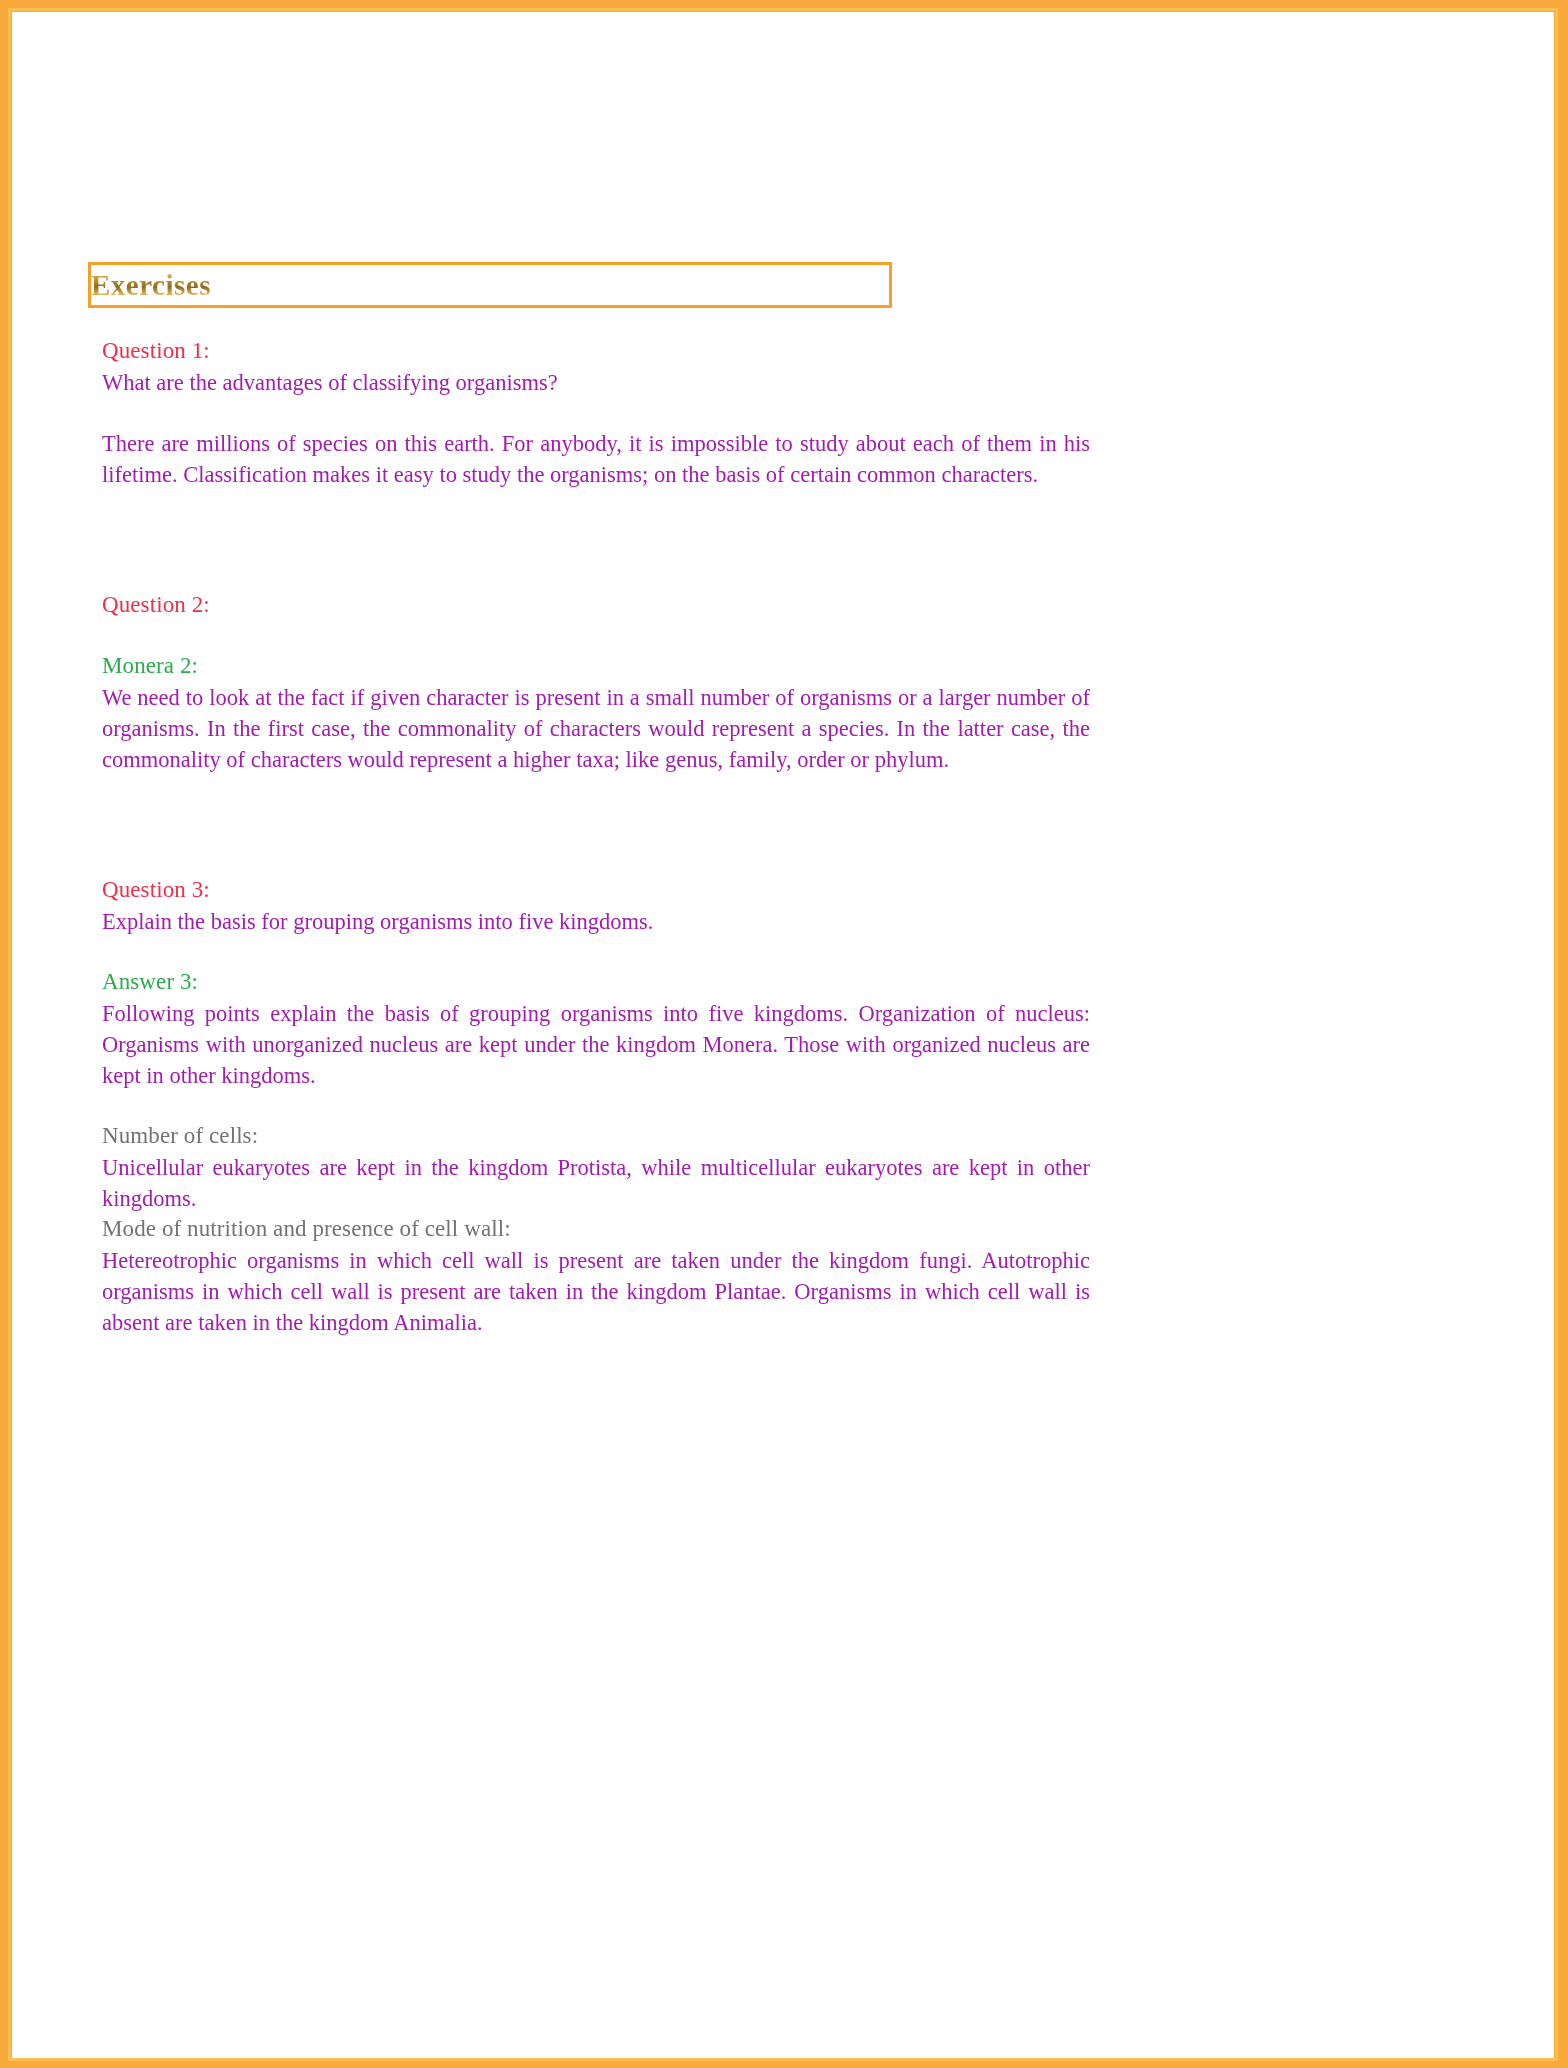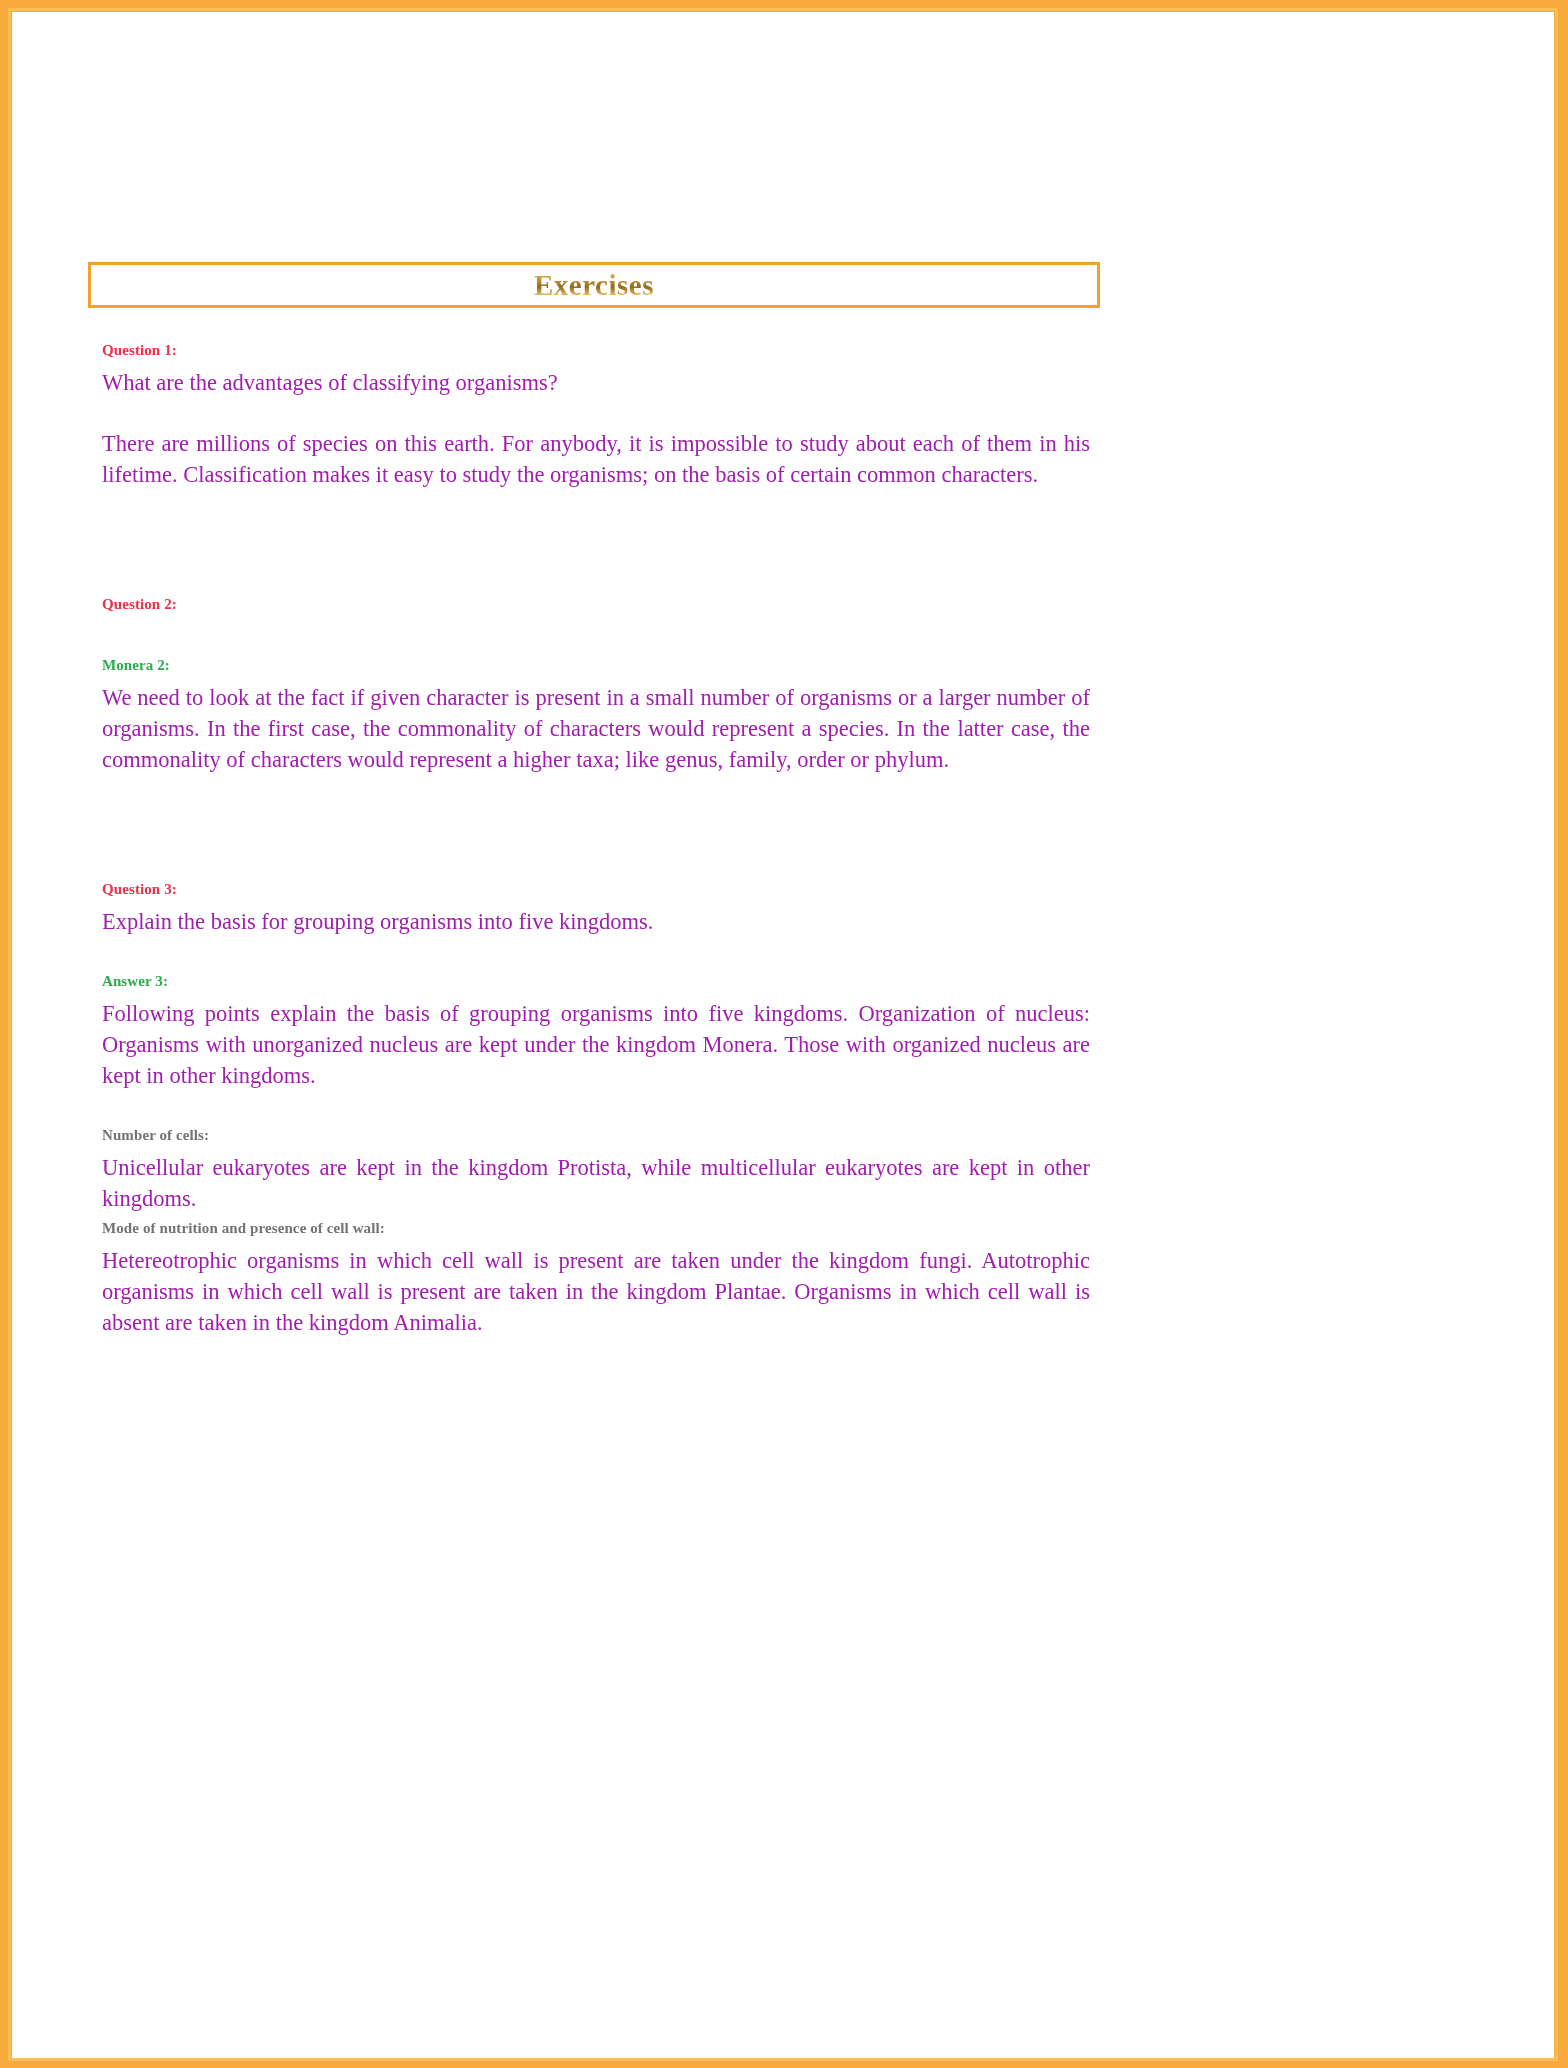--- a/index.html
+++ b/index.html
@@ -38,28 +38,28 @@
     box-sizing: border-box;
     border: 3px solid #fbbe55;
     pointer-events: none;
   }
 
   
   .title-box {
     position: absolute;
     left: 88px;
     top: 262px;
-    width: 1012px;
+    width: 804px;
     height: 46px;
     box-sizing: border-box;
     border: 3px solid #f3a229;
     background: #ffffff;
     display: flex;
     align-items: center;
-    justify-content: center;
+    justify-content: flex-start;
   }
   .title-text {
     font-family: "Liberation Serif", "DejaVu Serif", serif;
     font-weight: bold;
     font-size: 29px;
     letter-spacing: 0.5px;
     background: linear-gradient(180deg, #f3c96b 0%, #b8892e 38%, #8f6a22 55%, #e3b75a 78%, #f7d489 100%);
     -webkit-background-clip: text;
     background-clip: text;
     color: transparent;
@@ -72,22 +72,22 @@
     position: absolute;
     left: 102px;
     top: 336px;
     width: 988px;
   }
 
   .block { margin: 0; }
 
   .heading {
     font-family: "Liberation Serif", "DejaVu Serif", serif;
-    font-weight: bold;
-    font-size: 15px;
+    font-weight: normal;
+    font-size: 23px;
     line-height: 29px;
     margin: 0 0 2px 0;
     letter-spacing: 0.1px;
   }
   .heading.q      { color: #ee3048; }
   .heading.a      { color: #2cab4d; }
   .heading.sub    { color: #737373; }
 
   .body-text {
     font-family: "Liberation Serif", "DejaVu Serif", serif;

